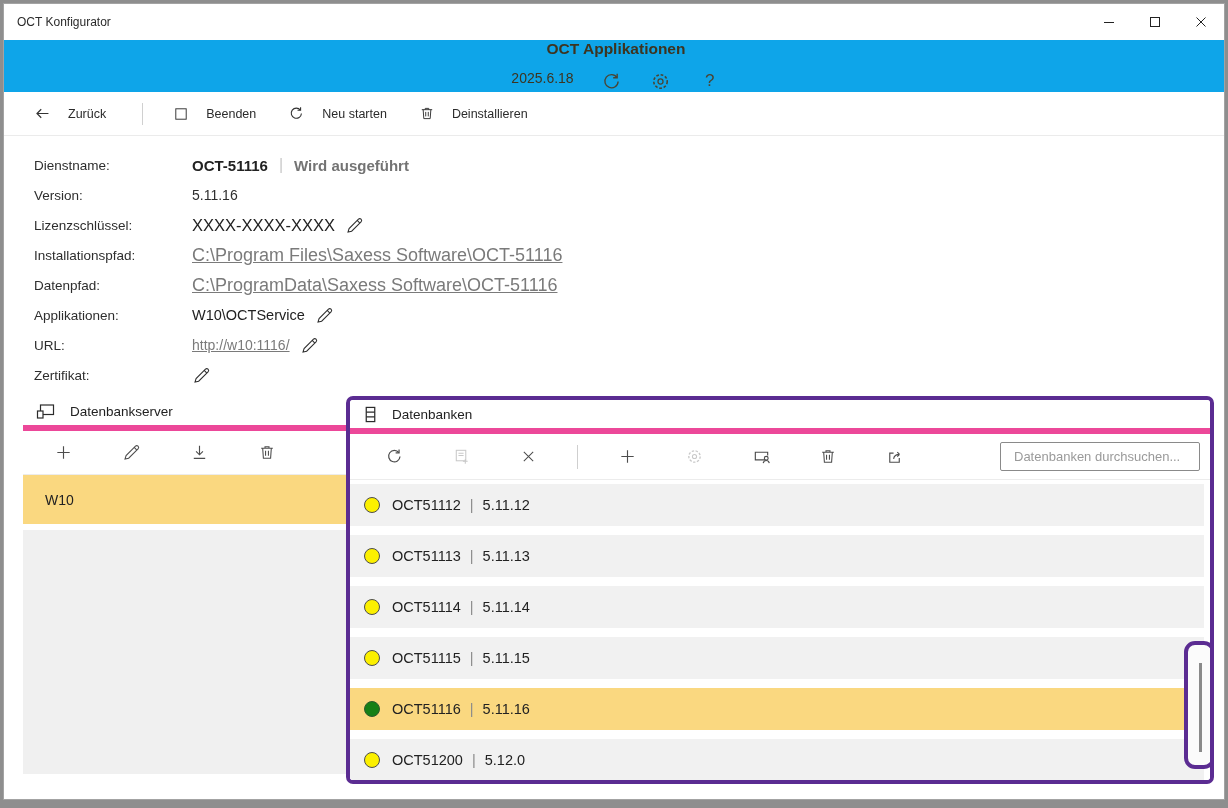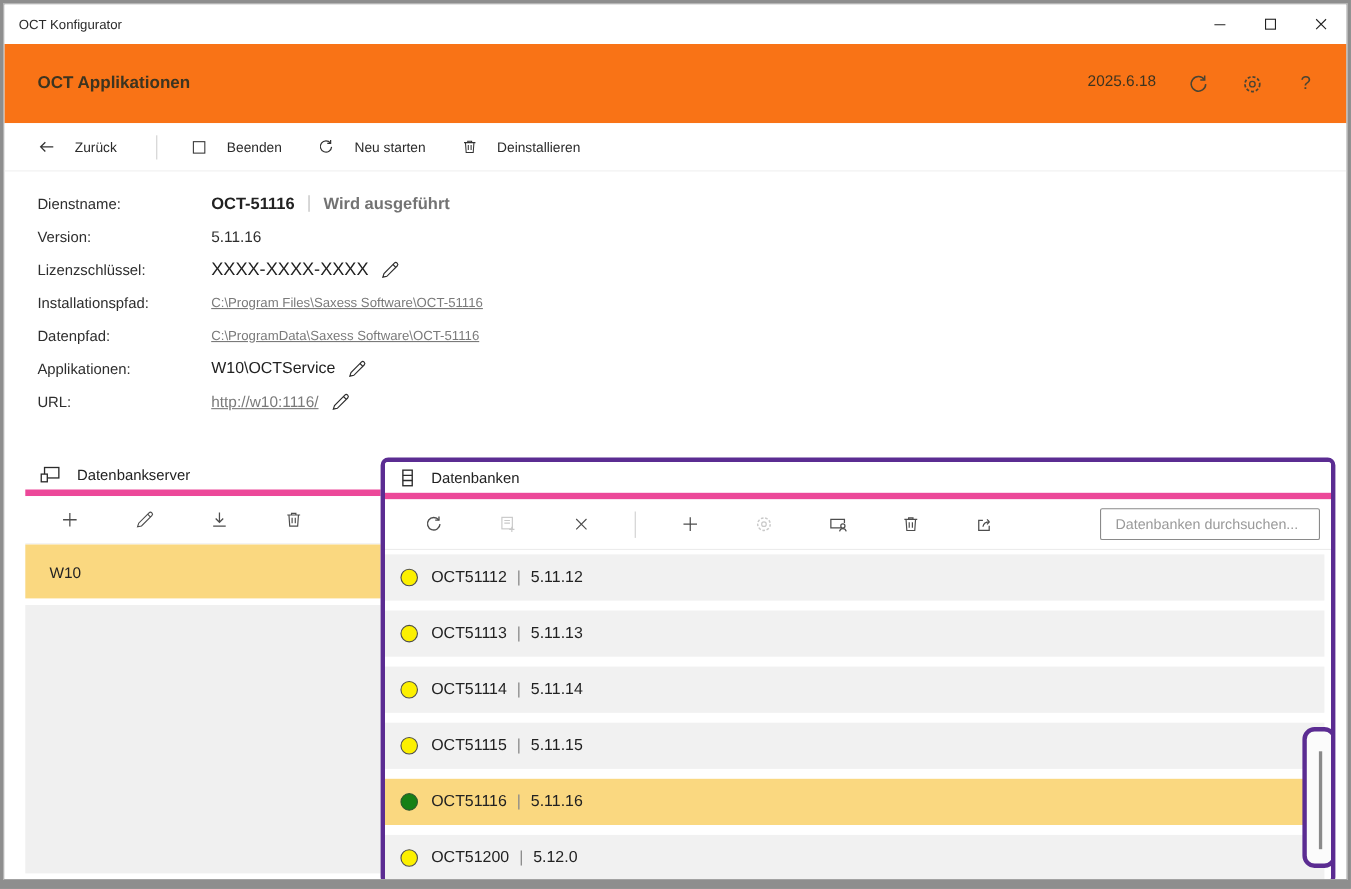--- a/index.html
+++ b/index.html
@@ -8,21 +8,21 @@
   .window { position:absolute; left:3px; top:3px; width:1222px; height:797px;
     background:#fff; border:1px solid #a3a3a3; overflow:hidden; }
 
   
   .titlebar { height:36px; background:#fff; display:flex; align-items:center; }
   .title-text { font-size:12px; color:#2b2b2b; padding-left:13px; flex:1; }
   .winbtn { width:46px; height:36px; display:flex; align-items:center; justify-content:center; color:#222; }
   .winbtn svg { display:block; }
 
   
-  .appheader { height:72px; background:#f97316; display:flex; align-items:center; padding:0 26px 0 30px; }
+  .appheader { height:52px; background:#0ea5e9; display:flex; align-items:center; padding:0 26px 0 30px;flex-direction:column; }
   .app-title { font-size:15.5px; font-weight:bold; color:#3d3420; flex:1; }
   .hdr-right { display:flex; align-items:flex-start; gap:27px; color:#463e28; }
   .hdr-date { font-size:14px; color:#3d3420; }
   .hdr-icon { width:22px; height:22px; display:flex; align-items:center; justify-content:center; color:#4a4433; }
   .hdr-help { font-size:17px; color:#4a4433; }
 
   
   .actionbar { height:44px; background:#fff; border-bottom:1px solid #ebebeb;
     display:flex; align-items:center; padding-left:30px; gap:0; }
   .act { display:flex; align-items:center; gap:17px; font-size:12.5px; color:#2b2b2b; margin-right:32px; cursor:default; }
@@ -32,21 +32,21 @@
   
   .main { position:relative; height:661px; background:#fff; }
   .details { padding:14px 0 0 30px; }
   .frow { height:30px; display:flex; align-items:center; }
   .flabel { width:158px; font-size:13.5px; color:#2e2e2e; flex:none; }
   .fv-bold { font-size:15px; font-weight:bold; color:#222; }
   .statuspipe { color:#c9c9c9; font-size:16px; margin:0 11px; font-weight:normal; }
   .fv-status { font-size:15px; font-weight:bold; color:#737373; }
   .fv-plain { font-size:14px; color:#2e2e2e; }
   .fv-key { font-size:16.5px; color:#222; }
-  .fv-link { font-size:12px; color:#7a7a7a; text-decoration:underline; }
+  .fv-link { font-size:18px; color:#7a7a7a; text-decoration:underline; }
   .fv-user { font-size:14.5px; color:#222; }
   .pencil { margin-left:10px; color:#2e2e2e; display:inline-flex; }
 
   
   .left-panel { position:absolute; left:19px; top:261px; width:323px; height:381px; background:#fff; }
   .panel-hdr { height:34px; display:flex; align-items:center; gap:13px; padding-left:12px;
     border-bottom:6px solid #ec4899; font-size:13.5px; color:#222; background:#fff; }
   .panel-hdr svg { color:#2b2b2b; }
   .lp-toolbar { height:44px; display:flex; align-items:center; padding-left:22px; gap:32px;
     border-bottom:1px solid #ececec; background:#fff; }
@@ -194,20 +194,28 @@
       </div>
       <div class="frow">
         <span class="flabel">URL:</span>
         <a class="fv-link" style="font-size:14px;">http://w10:1116/</a>
         <span class="pencil">
           <svg width="19" height="19" viewBox="0 0 20 20" fill="none" stroke="currentColor" stroke-width="1.1">
             <path d="M3.2 16.8 L4.3 13.3 L14.2 3.4 a1.9 1.9 0 0 1 2.7 2.7 L7 16 l-3.8 .8 Z M12.9 4.7 l2.7 2.7"></path>
           </svg>
         </span>
       </div>
+      <div class="frow">
+        <span class="flabel">Zertifikat:</span>
+        <span class="pencil" style="margin-left:0;">
+          <svg width="19" height="19" viewBox="0 0 20 20" fill="none" stroke="currentColor" stroke-width="1.1">
+            <path d="M3.2 16.8 L4.3 13.3 L14.2 3.4 a1.9 1.9 0 0 1 2.7 2.7 L7 16 l-3.8 .8 Z M12.9 4.7 l2.7 2.7"></path>
+          </svg>
+        </span>
+      </div>
     </div>
 
     <div class="left-panel">
       <div class="panel-hdr">
         <svg width="22" height="19" viewBox="0 0 22 18" fill="none" stroke="currentColor" stroke-width="1.2">
           <rect x="5.5" y="2.5" width="13" height="9.5"></rect>
           <rect x="2.5" y="8.5" width="5.5" height="7" fill="#fff"></rect>
         </svg>
         <span>Datenbankserver</span>
       </div>

